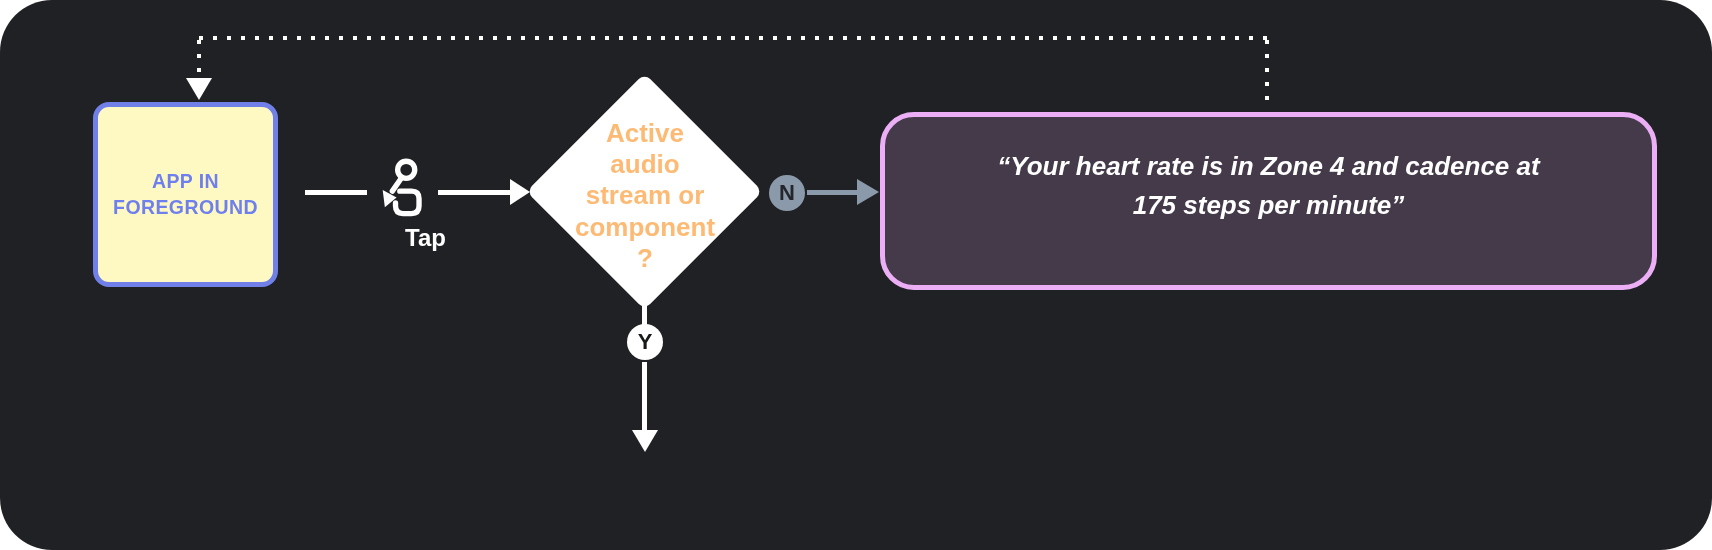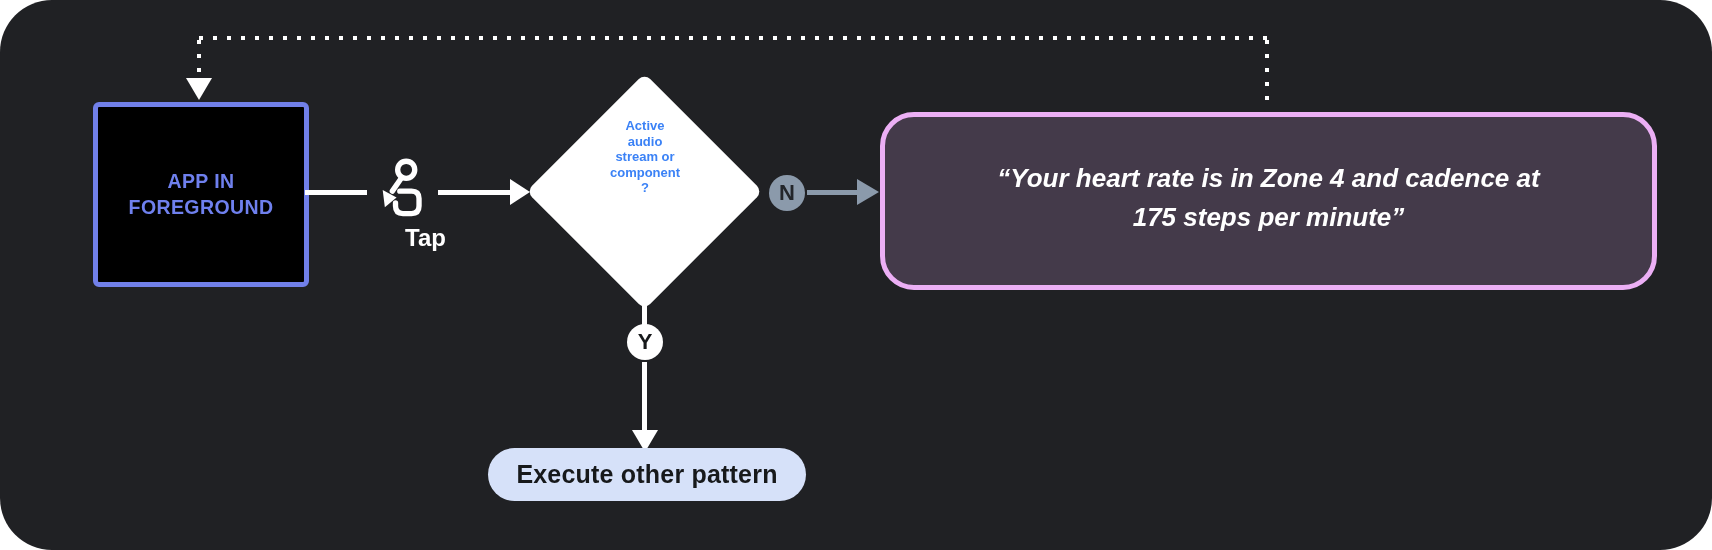--- a/index.html
+++ b/index.html
@@ -8,44 +8,44 @@
 
   .abs{position:absolute;}
   .preline{white-space:pre-line;}
 
   
   .dot-h{height:4px;background:repeating-linear-gradient(90deg,#ffffff 0 4px,transparent 4px 14px);}
   .dot-v{width:4px;background:repeating-linear-gradient(180deg,#ffffff 0 4px,transparent 4px 14px);}
   .arrow-down-white{width:0;height:0;border-left:13px solid transparent;border-right:13px solid transparent;border-top:22px solid #ffffff;}
 
   
-  .app-box{left:93px;top:102px;width:216px;height:185px;background:#000000;border:5px solid #7180e9;border-radius:6px;box-sizing:border-box;display:flex;align-items:center;justify-content:center;}
+  .app-box{left:93px;top:102px;width:185px;height:185px;background:#fef9c3;border:5px solid #7180e9;border-radius:16px;box-sizing:border-box;display:flex;align-items:center;justify-content:center;}
   .app-label{color:#6f80ee;font-weight:bold;font-size:19.5px;line-height:1.32;letter-spacing:.4px;text-align:center;}
   .app-quote{left:63px;top:314px;width:272px;text-align:center;color:#9aa0a6;font-style:italic;font-size:23px;line-height:1.4;}
 
   
   .line-white{background:#ffffff;}
   .arrow-right-white{width:0;height:0;border-top:13px solid transparent;border-bottom:13px solid transparent;border-left:20px solid #ffffff;}
   .arrow-right-slate{width:0;height:0;border-top:13px solid transparent;border-bottom:13px solid transparent;border-left:22px solid #8b9aab;}
 
   .tap-label{left:362px;top:224px;width:84px;text-align:right;color:#ffffff;font-weight:bold;font-size:24px;}
 
   
   .diamond{left:561px;top:108px;width:167px;height:167px;background:#ffffff;border-radius:8px;transform:rotate(45deg);}
-  .decision-label{left:545px;top:118px;width:200px;text-align:center;color:#3b82f6;font-weight:bold;font-size:13px;line-height:1.2;}
+  .decision-label{left:545px;top:118px;width:200px;text-align:center;color:#fdba74;font-weight:bold;font-size:26px;line-height:1.2;}
 
   
   .badge{width:36px;height:36px;border-radius:50%;display:flex;align-items:center;justify-content:center;font-weight:bold;font-size:22px;}
   .badge-n{left:769px;top:175px;background:#8b9aab;color:#23262b;}
   .badge-y{left:627px;top:324px;background:#ffffff;color:#17191b;}
 
   
   .readout{left:880px;top:112px;width:777px;height:178px;background:#443a4a;border:5px solid #ecaff5;border-radius:34px;box-sizing:border-box;text-align:center;padding-top:16px;}
   .readout-title{color:#e9a9f2;font-weight:bold;font-size:20px;letter-spacing:.6px;}
-  .readout-quote{margin-top:26px;color:#ffffff;font-weight:bold;font-style:italic;font-size:26px;line-height:1.5;}
+  .readout-quote{margin-top:14px;color:#ffffff;font-weight:bold;font-style:italic;font-size:26px;line-height:1.5;}
 
   
   .pill{left:488px;top:448px;width:318px;height:53px;background:#d6e1f9;border-radius:27px;display:flex;align-items:center;justify-content:center;}
   .pill-label{color:#17191b;font-weight:bold;font-size:25px;letter-spacing:.2px;}
 </style>
 </head>
 <body>
 
 <div class="stage">
   <div class="canvas">
@@ -91,18 +91,15 @@
 175 steps per minute”</div>
     </div>
 
     <div class="abs line-white" style="left:642px;top:304px;width:5px;height:22px;"></div>
     <div class="abs badge badge-y">
       <span>Y</span>
     </div>
     <div class="abs line-white" style="left:642px;top:362px;width:5px;height:70px;"></div>
     <div class="abs arrow-down-white" style="left:632px;top:430px;"></div>
 
-    <div class="abs pill">
-      <span class="pill-label">Execute other pattern</span>
-    </div>
 
   </div>
 </div>
 
 </body></html>

